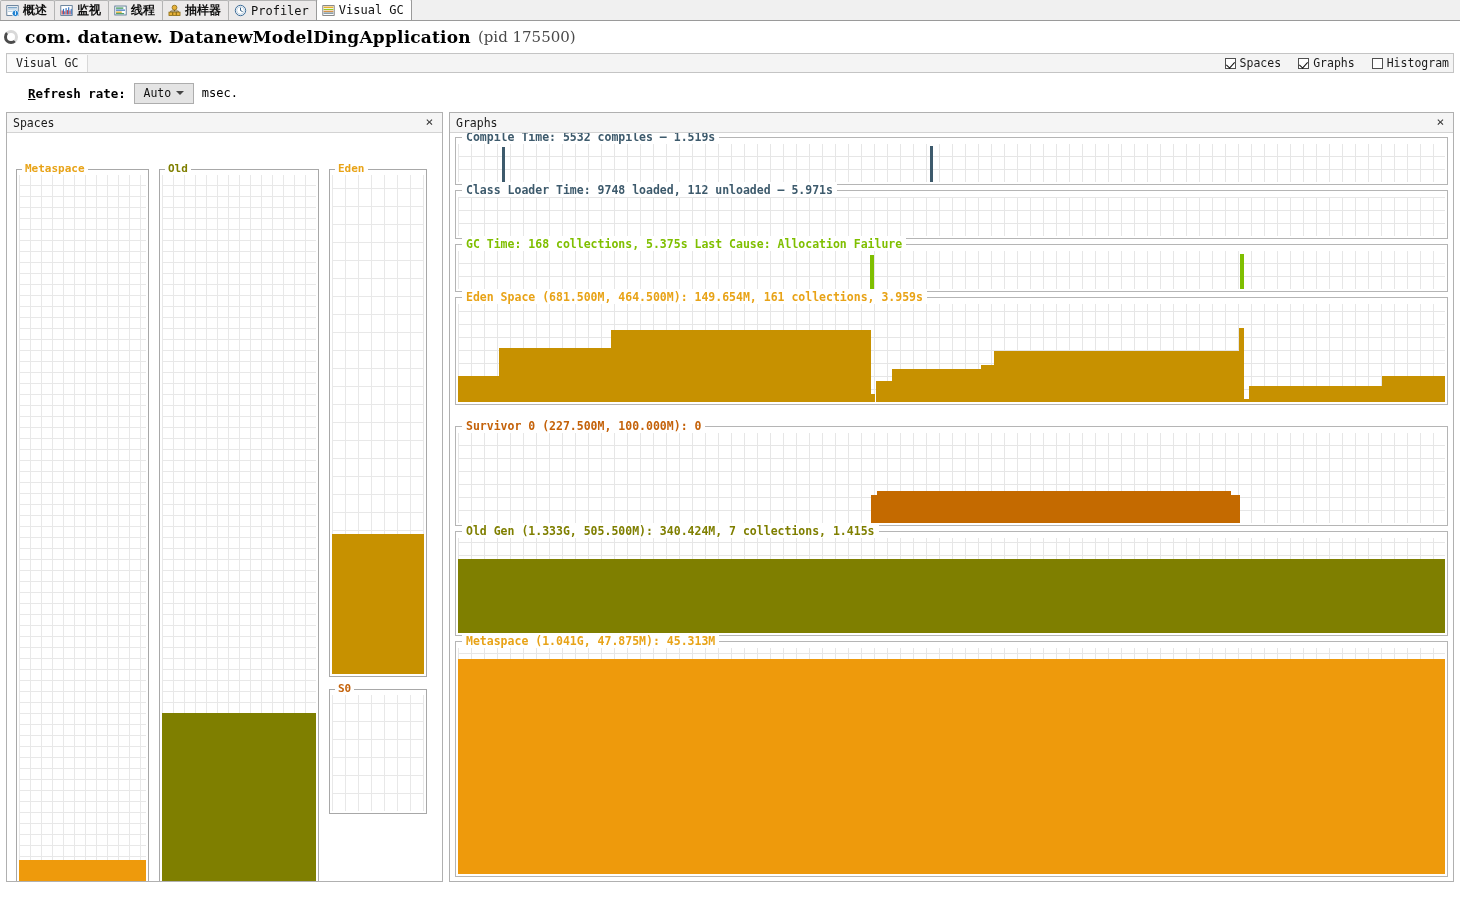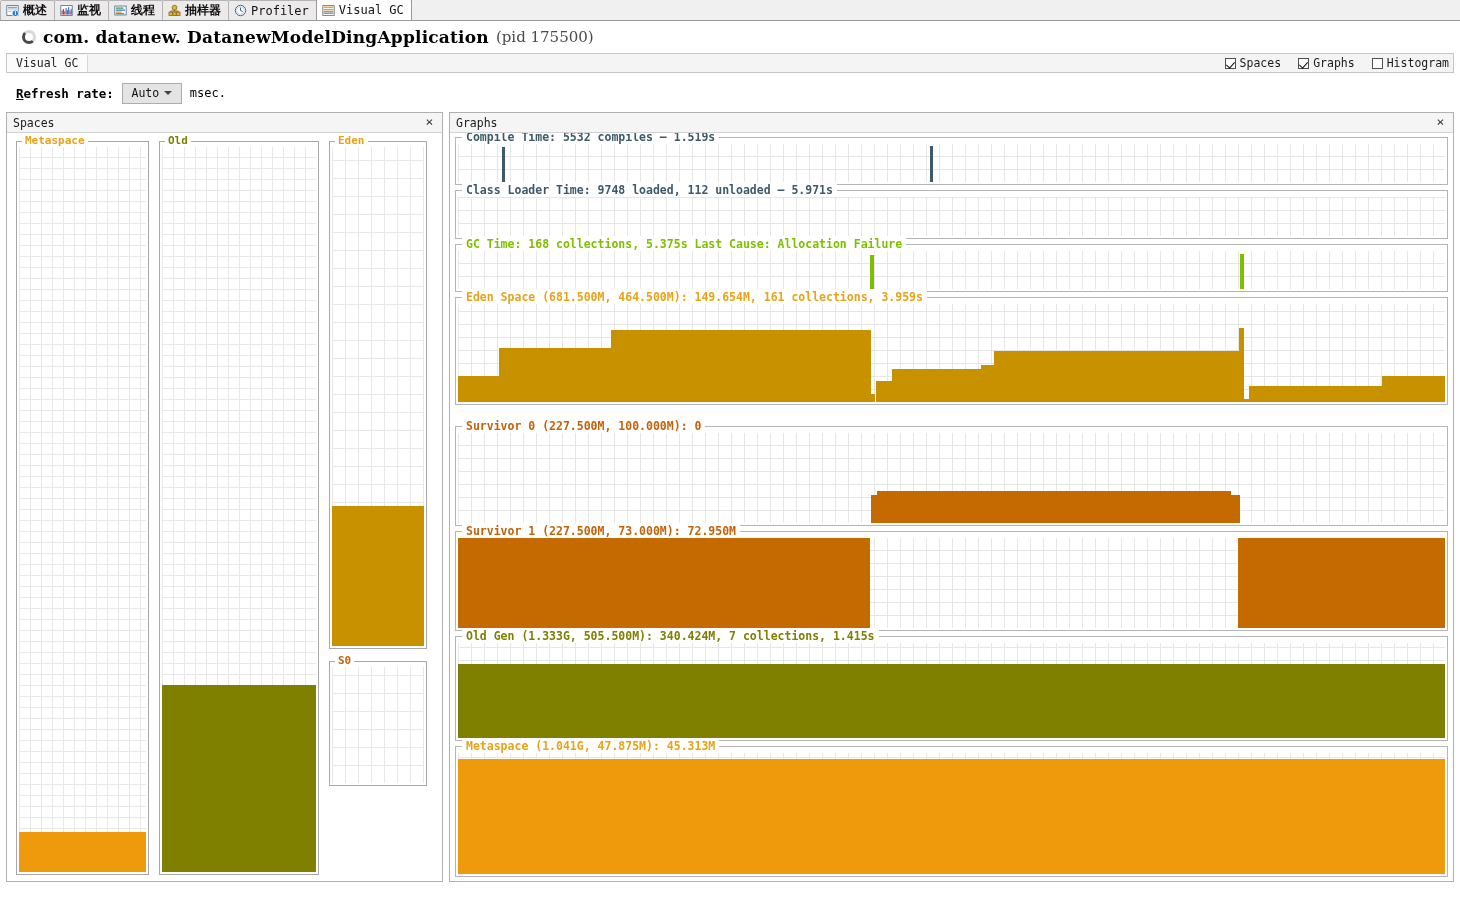--- a/index.html
+++ b/index.html
@@ -35,21 +35,21 @@
     background:#ffffff;
     border-color:#9a9a9a;
     height:20px;
     position:relative;z-index:3;
   }
   .tabicon{width:13px;height:13px;flex:0 0 13px;display:block;}
 
   
   .apptitle{
     display:flex;align-items:center;gap:7px;
-    padding:5px 0 5px 22px;height:22px;
+    padding:5px 0 5px 4px;height:22px;
   }
   .apptitle .spinner{
     width:14px;height:14px;border-radius:50%;
     border:3px solid #4a4a4a;border-top-color:#d8d8d8;border-right-color:#d8d8d8;
     box-sizing:border-box;
   }
   .apptitle .name{
     font-family:"DejaVu Serif","Liberation Serif",serif;
     font-size:17px;font-weight:bold;color:#000;letter-spacing:.2px;
   }
@@ -83,21 +83,21 @@
     content:"";position:absolute;left:2px;top:1px;
     width:4px;height:7px;border:solid #111;border-width:0 1.6px 1.6px 0;
     transform:rotate(42deg);
   }
 
   
   .refreshrow{
     display:flex;align-items:center;gap:8px;
     padding:9px 0 8px 16px;height:22px;
   }
-  .rlabel{font-size:12.5px;font-weight:bold;color:#000;}
+  .rlabel{font-size:12.5px;font-weight:bold;color:#000;margin-left:12px;}
   .rlabel u{text-decoration:underline;}
   .combo{
     width:58px;height:19px;background:#e4e4e4;
     border:1px solid #adadad;
     display:flex;align-items:center;justify-content:center;gap:5px;
     font-size:11.5px;color:#111;
   }
   .caret{
     width:0;height:0;border-left:4px solid transparent;border-right:4px solid transparent;
     border-top:4px solid #444;
@@ -128,21 +128,21 @@
     font-size:13px;color:#333;cursor:pointer;
   }
   .panel-body{flex:1;position:relative;overflow:hidden;background:#fff;}
 
   #spaces-panel{width:437px;flex:0 0 437px;}
   #graphs-panel{flex:1;}
 
   
   .spaces-wrap{
     display:flex;gap:10px;
-    padding:8px 7px 6px 9px;height:100%;box-sizing:border-box;
+    padding:8px 7px 6px 9px;height:100%;box-sizing:border-box;margin-top:28px;
   }
   .space-col{display:flex;flex-direction:column;gap:8px;}
   .col-meta{width:133px;}
   .col-old{width:160px;}
   .col-eden{width:98px;gap:12px;}
 
   
   .tbox{
     position:relative;
     border:1px solid #a8a8a8;
@@ -426,30 +426,20 @@
           <div class="gplot">
             <div class="ggrid"></div>
             <div class="area">
                 <div class="seg" style="left: 41.8%; width: 0.7%; height: 31%; background: rgb(196, 106, 0);"></div>
                 <div class="seg" style="left: 42.5%; width: 35.8%; height: 36%; background: rgb(196, 106, 0);"></div>
                 <div class="seg" style="left: 78.3%; width: 0.9%; height: 31%; background: rgb(196, 106, 0);"></div>
               </div>
           </div>
         </div>
 
-        <div class="gbox" style="flex:0 0 100px;">
-          <div class="glabel" style="color:#c4620a;">Survivor 1 (227.500M, 73.000M): 72.950M</div>
-          <div class="gplot">
-            <div class="ggrid"></div>
-            <div class="area">
-                <div class="seg" style="left: 0%; width: 41.7%; height: 100%; background: rgb(196, 106, 0);"></div>
-                <div class="seg" style="left: 79%; width: 21%; height: 100%; background: rgb(196, 106, 0);"></div>
-              </div>
-          </div>
-        </div>
 
         <div class="gbox" style="flex:0 0 105px;">
           <div class="glabel" style="color:#7f7f00;">Old Gen (1.333G, 505.500M): 340.424M, 7 collections, 1.415s</div>
           <div class="gplot">
             <div class="ggrid"></div>
             <div class="area">
                 <div class="seg" style="left: 0%; width: 100%; height: 78%; background: rgb(127, 127, 0);"></div>
               </div>
           </div>
         </div>

